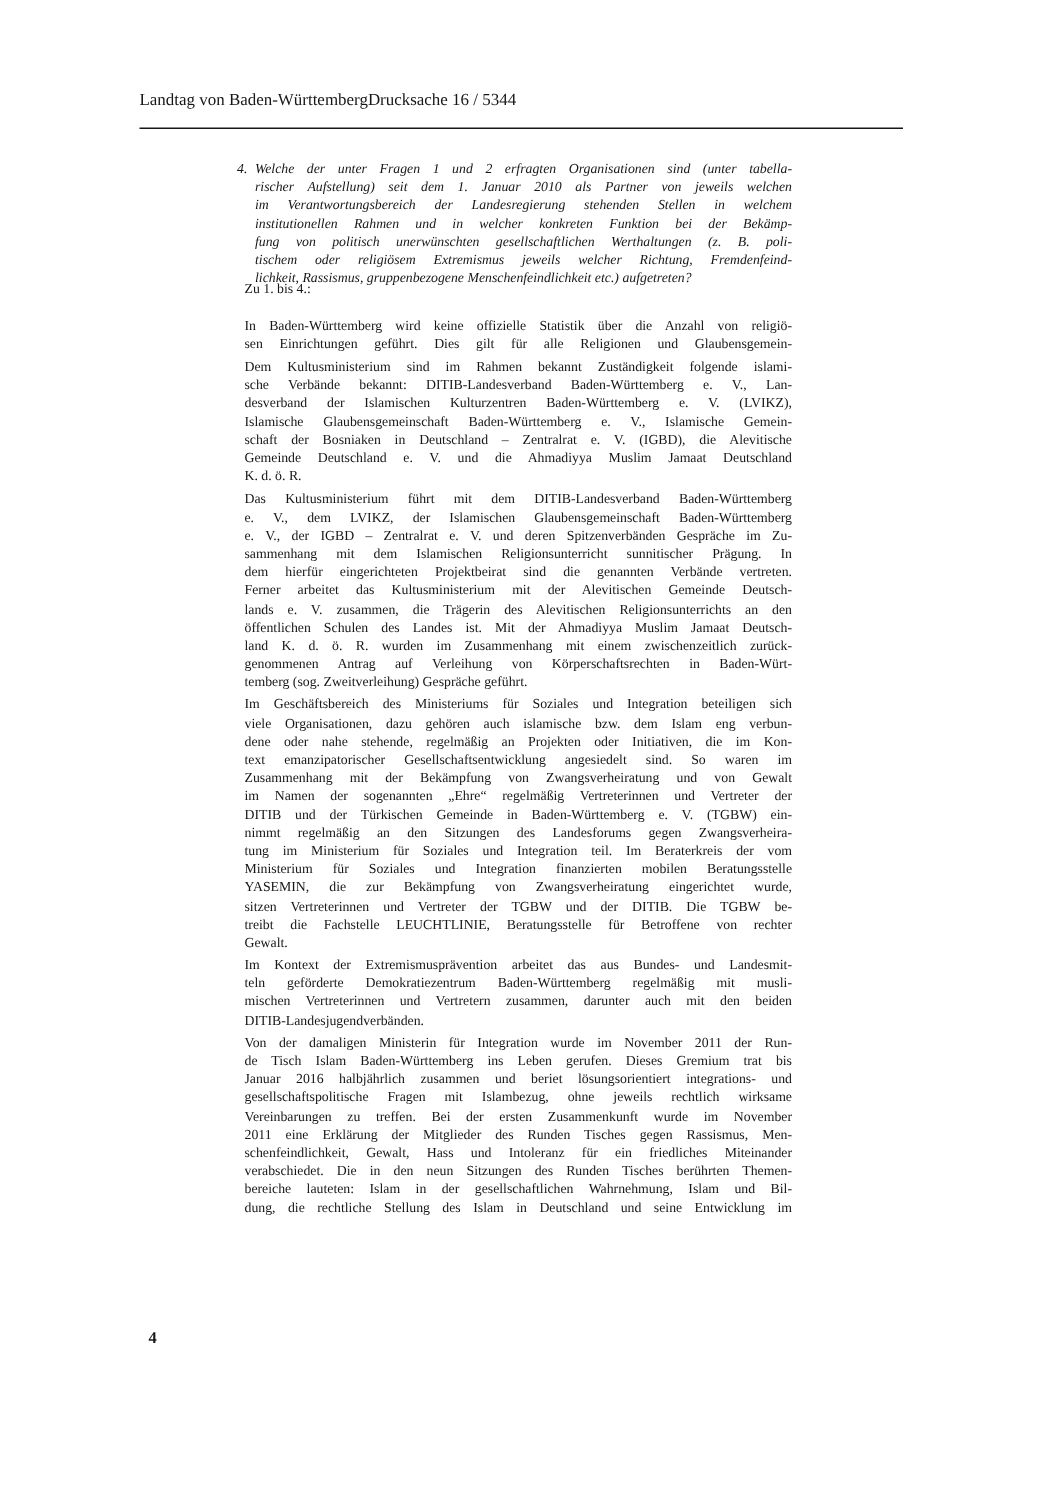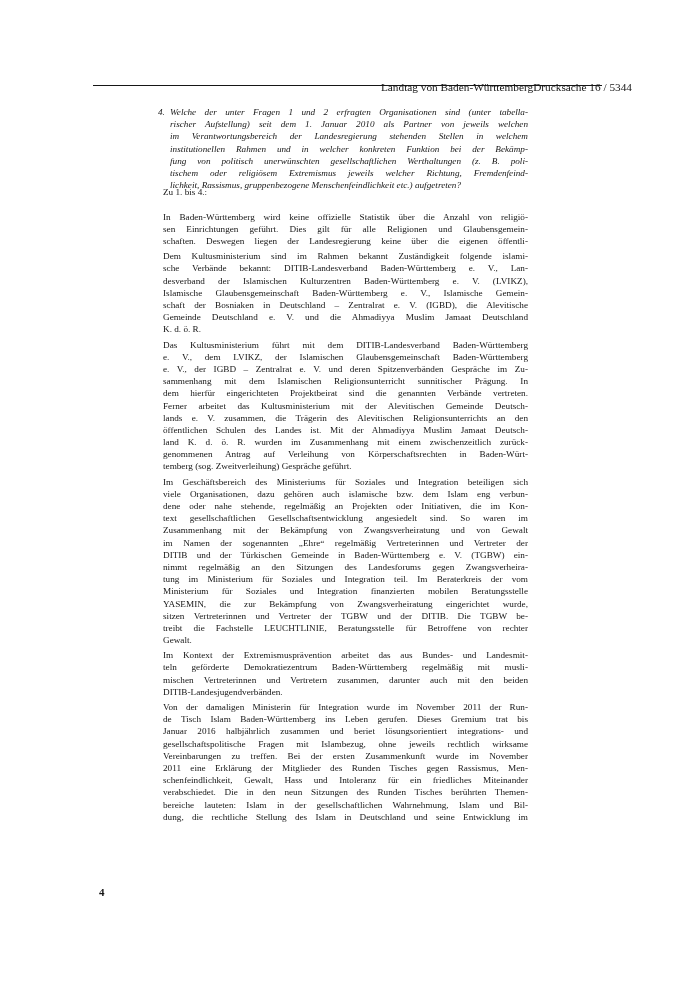--- a/index.html
+++ b/index.html
@@ -7,23 +7,23 @@
   .page{
     position:relative;
     width:700px;height:990px;
     background:#ffffff;
     color:#161616;
     font-family:"Liberation Serif","DejaVu Serif",serif;
     overflow:hidden;
   }
   
   .header{
-    position:absolute;left:93px;top:80px;width:509px;
-    display:flex;justify-content:flex-end;align-items:baseline;
-    font-size:11.3px;line-height:14px;white-space:nowrap;margin-left:30px;
+    position:absolute;left:93px;top:60px;width:509px;
+    display:flex;justify-content:flex-start;align-items:baseline;
+    font-size:11.3px;line-height:14px;white-space:nowrap;
   }
   .rule{
     position:absolute;left:93px;top:85px;width:509px;height:1.4px;
     background:#161616;
   }
   
   .question-wrap{
     position:absolute;left:170px;top:106px;width:358px;
     font-style:italic;font-size:9.2px;line-height:12.2px;
   }
@@ -76,21 +76,20 @@
         <div class="ln end">lichkeit, Rassismus, gruppenbezogene Menschenfeindlichkeit etc.) aufgetreten?</div>
       </div>
   </div>
 
   <div class="content">
     <div class="section-label">Zu 1. bis 4.:</div>
     <div>
         <div class="para">
           <div class="ln">In Baden-Württemberg wird keine offizielle Statistik über die Anzahl von religiö-</div>
           <div class="ln">sen Einrichtungen geführt. Dies gilt für alle Religionen und Glaubensgemein-</div>
-          <div class="ln">schaften. Deswegen liegen der Landesregierung keine über die eigenen öffentli-</div>
         </div>
         <div class="para">
           <div class="ln">Dem Kultusministerium sind im Rahmen bekannt Zuständigkeit folgende islami-</div>
           <div class="ln">sche Verbände bekannt: DITIB-Landesverband Baden-Württemberg e. V., Lan-</div>
           <div class="ln">desverband der Islamischen Kulturzentren Baden-Württemberg e. V. (LVIKZ),</div>
           <div class="ln">Islamische Glaubensgemeinschaft Baden-Württemberg e. V., Islamische Gemein-</div>
           <div class="ln">schaft der Bosniaken in Deutschland – Zentralrat e. V. (IGBD), die Alevitische</div>
           <div class="ln">Gemeinde Deutschland e. V. und die Ahmadiyya Muslim Jamaat Deutschland</div>
           <div class="ln end">K. d. ö. R.</div>
         </div>
@@ -104,21 +103,21 @@
           <div class="ln">lands e. V. zusammen, die Trägerin des Alevitischen Religionsunterrichts an den</div>
           <div class="ln">öffentlichen Schulen des Landes ist. Mit der Ahmadiyya Muslim Jamaat Deutsch-</div>
           <div class="ln">land K. d. ö. R. wurden im Zusammenhang mit einem zwischenzeitlich zurück-</div>
           <div class="ln">genommenen Antrag auf Verleihung von Körperschaftsrechten in Baden-Würt-</div>
           <div class="ln end">temberg (sog. Zweitverleihung) Gespräche geführt.</div>
         </div>
         <div class="para">
           <div class="ln">Im Geschäftsbereich des Ministeriums für Soziales und Integration beteiligen sich</div>
           <div class="ln">viele Organisationen, dazu gehören auch islamische bzw. dem Islam eng verbun-</div>
           <div class="ln">dene oder nahe stehende, regelmäßig an Projekten oder Initiativen, die im Kon-</div>
-          <div class="ln">text gesellschaftlichen Gesellschaftsentwicklung angesiedelt sind. So waren im</div>
+          <div class="ln">text emanzipatorischer Gesellschaftsentwicklung angesiedelt sind. So waren im</div>
           <div class="ln">Zusammenhang mit der Bekämpfung von Zwangsverheiratung und von Gewalt</div>
           <div class="ln">im Namen der sogenannten „Ehre“ regelmäßig Vertreterinnen und Vertreter der</div>
           <div class="ln">DITIB und der Türkischen Gemeinde in Baden-Württemberg e. V. (TGBW) ein-</div>
           <div class="ln">nimmt regelmäßig an den Sitzungen des Landesforums gegen Zwangsverheira-</div>
           <div class="ln">tung im Ministerium für Soziales und Integration teil. Im Beraterkreis der vom</div>
           <div class="ln">Ministerium für Soziales und Integration finanzierten mobilen Beratungsstelle</div>
           <div class="ln">YASEMIN, die zur Bekämpfung von Zwangsverheiratung eingerichtet wurde,</div>
           <div class="ln">sitzen Vertreterinnen und Vertreter der TGBW und der DITIB. Die TGBW be-</div>
           <div class="ln">treibt die Fachstelle LEUCHTLINIE, Beratungsstelle für Betroffene von rechter</div>
           <div class="ln end">Gewalt.</div>

